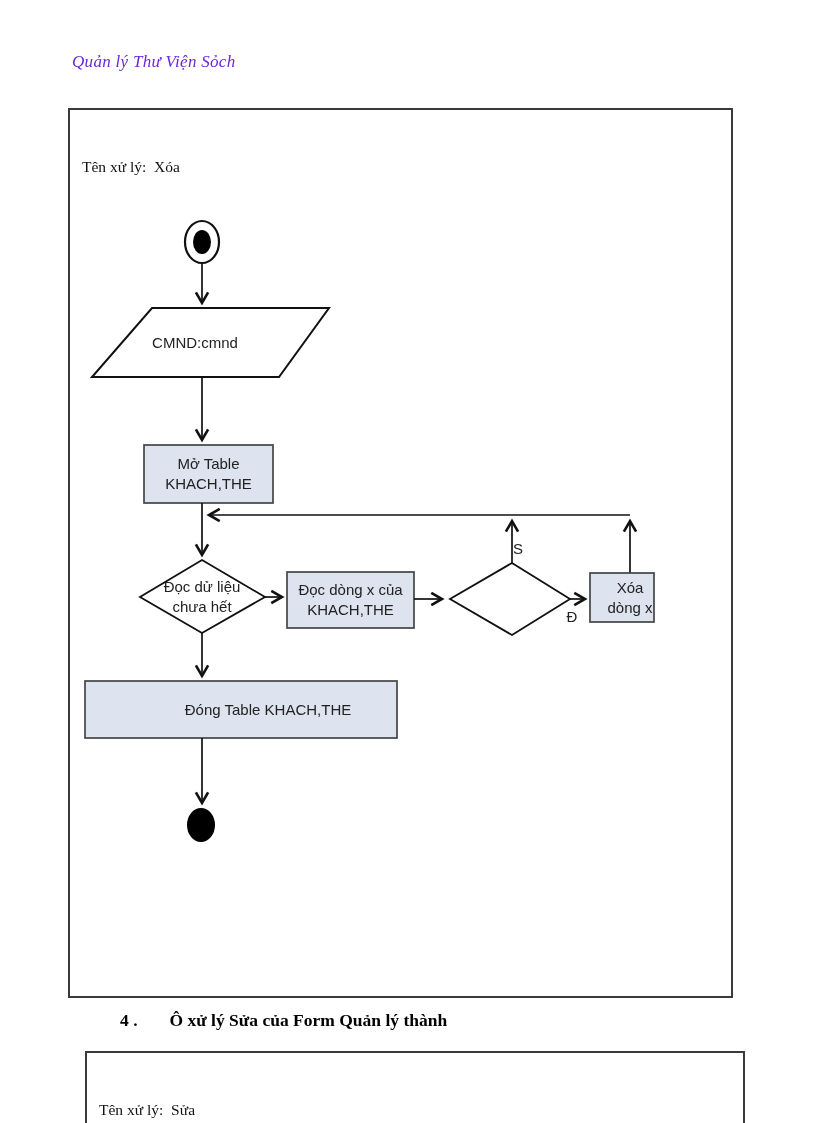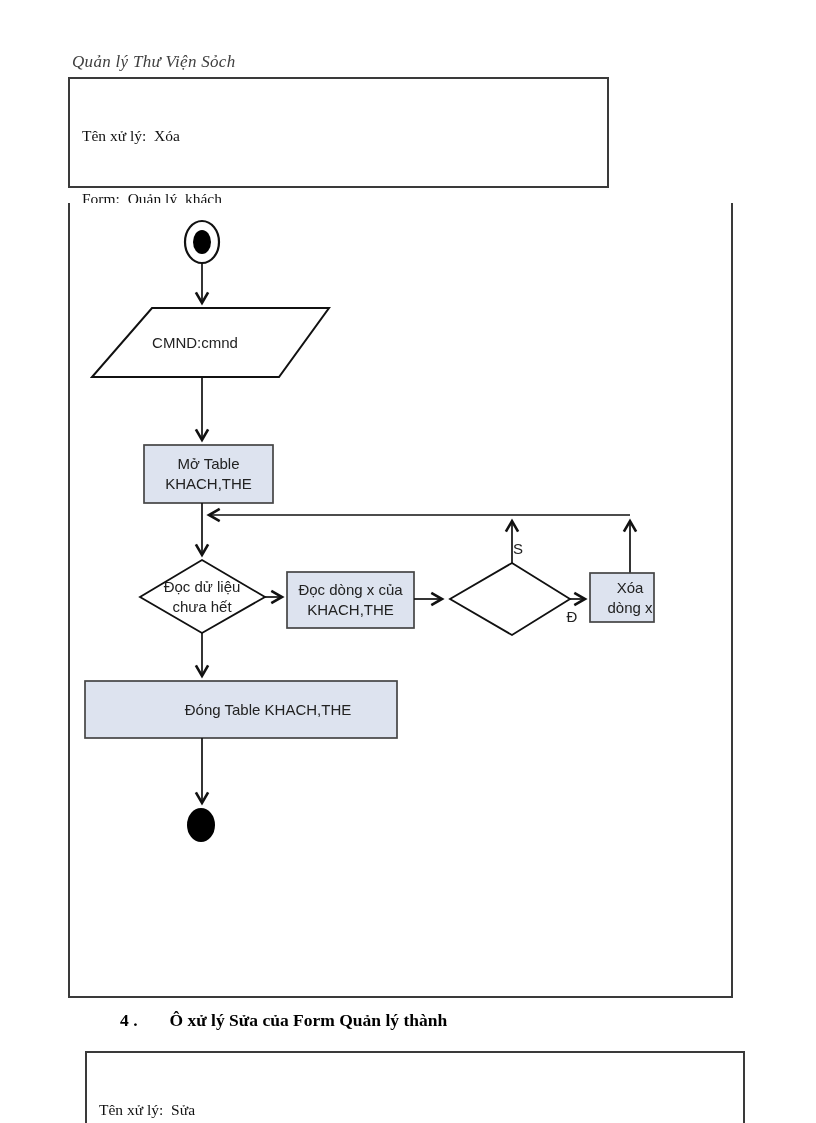--- a/index.html
+++ b/index.html
@@ -2,27 +2,27 @@
 <html><head>
 <meta charset="utf-8">
 <style>
   html,body{margin:0;padding:0;background:#888;}
   .page{
     position:relative;width:816px;height:1123px;background:#fff;
     overflow:hidden;font-family:"Liberation Serif",serif;color:#111;
   }
   .doc-header{
     position:absolute;left:72px;top:52px;
-    font-style:italic;font-size:17px;letter-spacing:.3px;color:#404040;
+    font-style:italic;font-size:17px;letter-spacing:.3px;color:#6d28d9;
   }
   .info-box{
     position:absolute;box-sizing:border-box;border:2px solid #3a3a3a;background:#fff;
     padding:4px 8px 0 12px;font-size:15.5px;line-height:21px;white-space:pre-wrap;
   }
-  .info-box-1{left:68px;top:77px;width:541px;height:111px;}
+  .info-box-1{left:68px;top:108px;width:665px;height:111px;}
   .info-box-2{left:85px;top:1051px;width:660px;height:80px;}
   .info-line{margin:0;}
   .flow-box{
     position:absolute;left:68px;top:203px;width:665px;height:795px;
     box-sizing:border-box;border:2px solid #3a3a3a;border-top:none;background:#fff;
   }
   .flow-box svg{position:absolute;left:0;top:0;}
   .flow-label{
     position:absolute;display:flex;align-items:center;justify-content:center;
     text-align:center;font-family:"Liberation Sans",sans-serif;font-size:15px;

